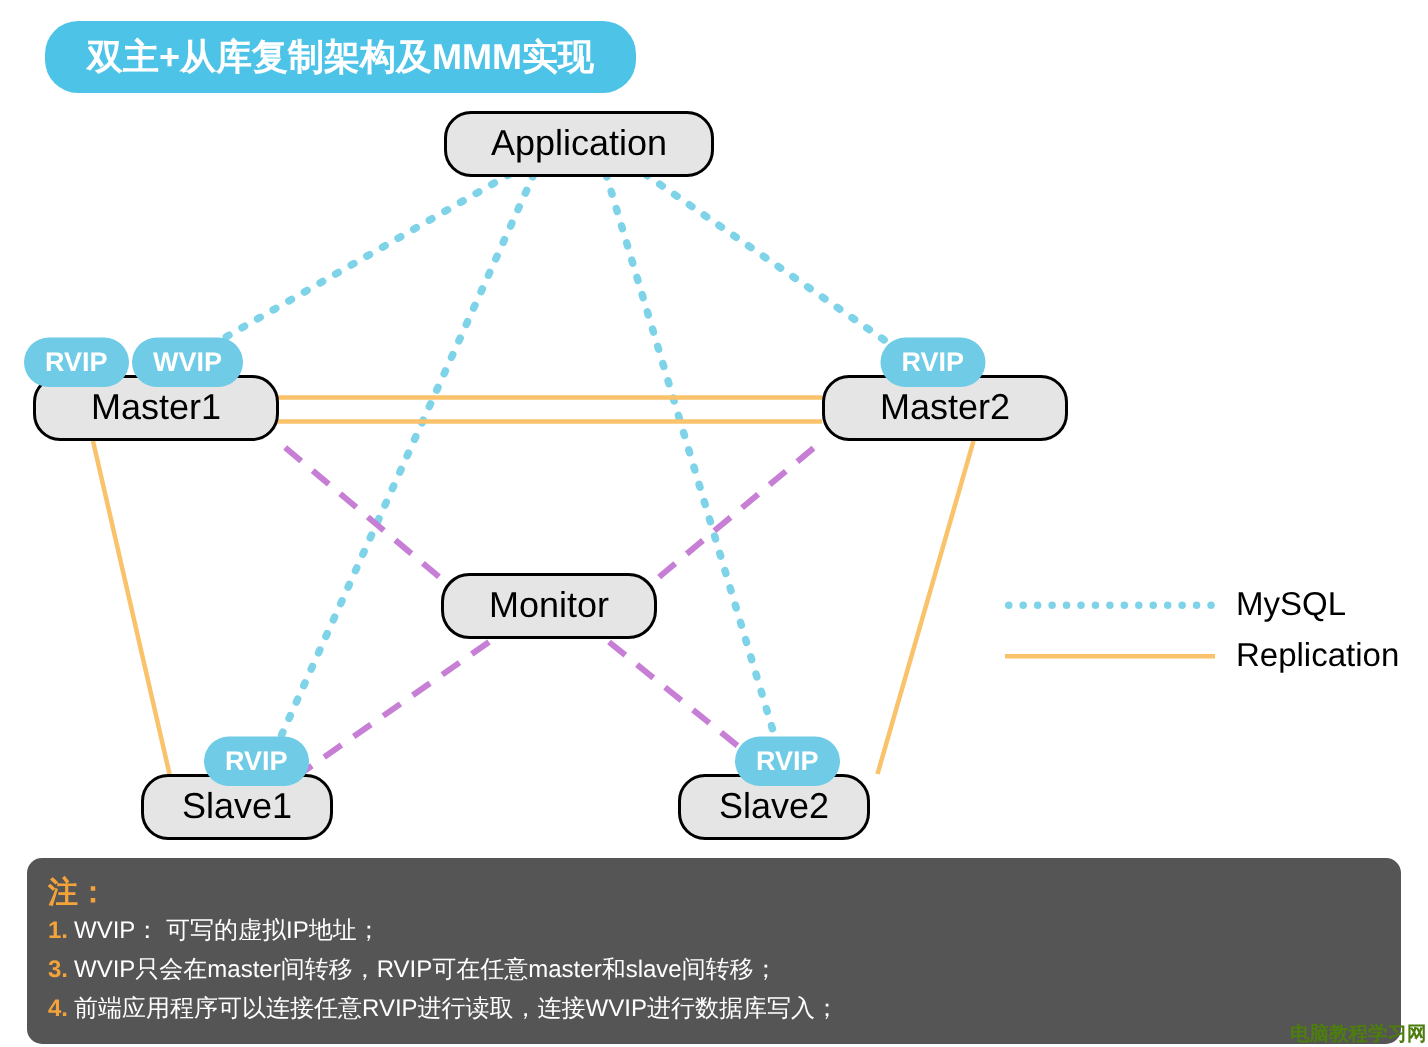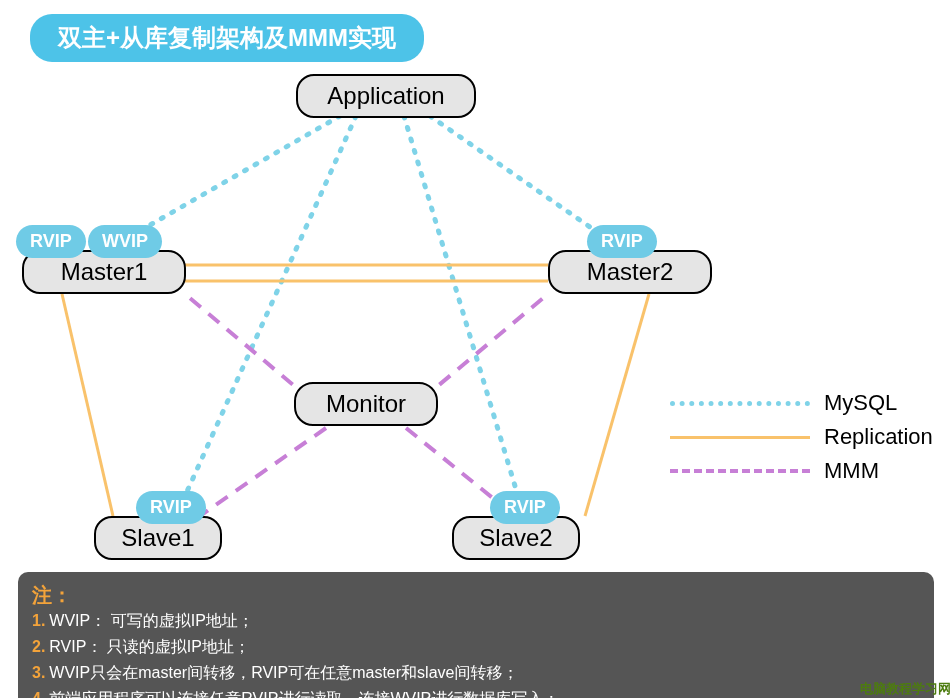--- a/index.html
+++ b/index.html
@@ -73,29 +73,24 @@
 
 <div class="legend" style="left:670px; top:386px;">
   <div class="legend-row">
     <div class="legend-line ln-mysql"></div>
     <span class="legend-label">MySQL</span>
   </div>
   <div class="legend-row">
     <div class="legend-line ln-repl"></div>
     <span class="legend-label">Replication</span>
   </div>
-  <div class="legend-row">
-    <div class="legend-line ln-mmm"></div>
-    <span class="legend-label">MMM</span>
-  </div>
 </div>
 
 <div class="notes" style="left:18px; top:572px; width:916px;">
   <div class="notes-title">注：</div>
   <ol>
     <li><span class="num">1.</span><span>WVIP： 可写的虚拟IP地址；</span></li>
-    <li><span class="num">2.</span><span>RVIP： 只读的虚拟IP地址；</span></li>
     <li><span class="num">3.</span><span>WVIP只会在master间转移，RVIP可在任意master和slave间转移；</span></li>
     <li><span class="num">4.</span><span>前端应用程序可以连接任意RVIP进行读取，连接WVIP进行数据库写入；</span></li>
   </ol>
 </div>
 
 <div class="watermark" style="left:860px; top:680px;">电脑教程学习网</div>
 
 </body></html>

